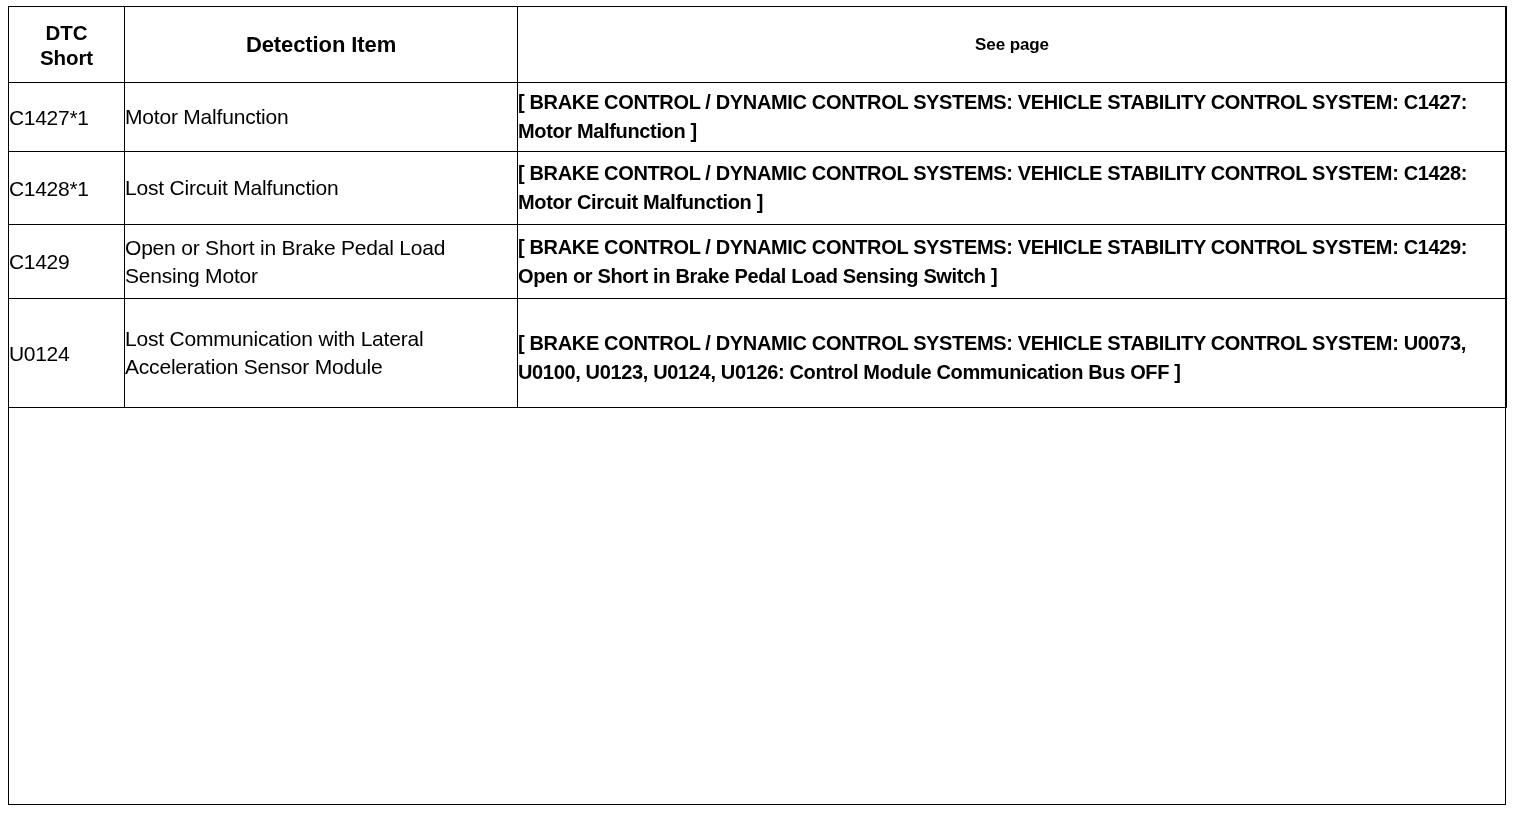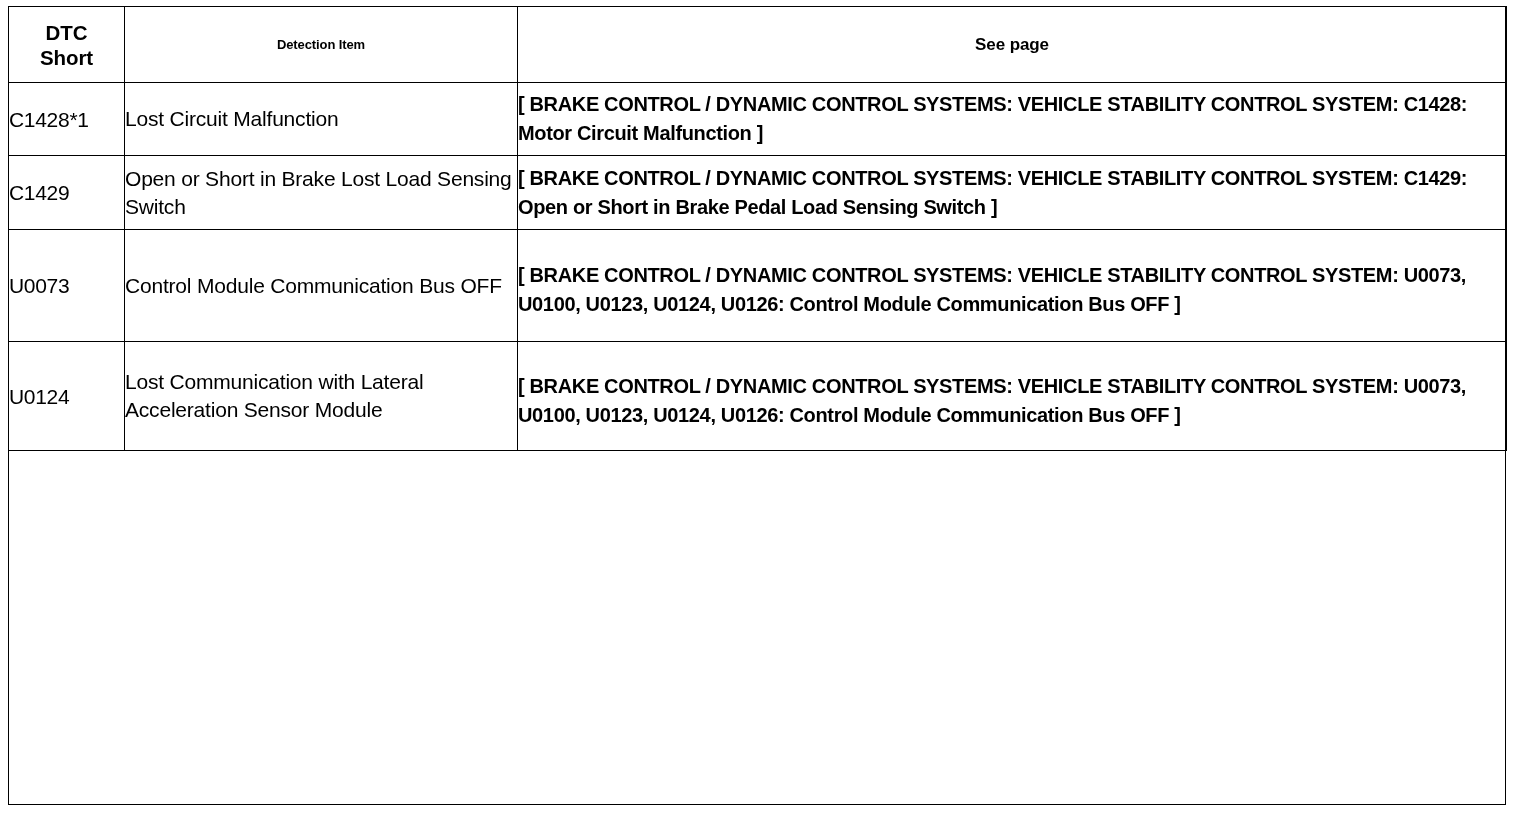--- a/index.html
+++ b/index.html
@@ -52,21 +52,21 @@
   
   thead th {
     height: 75px;
     text-align: center;
     font-weight: bold;
     font-size: 20.5px;
     line-height: 25px;
     letter-spacing: -0.1px;
   }
   th.th-code   { font-size: 20.5px; }
-  th.th-item   { font-size: 13px; }
+  th.th-item   { font-size: 22px; }
   th.th-page   { font-size: 17px; }
 
   
   td.cell-code {
     font-size: 21px;
     line-height: 25px;
     font-weight: normal;
     letter-spacing: -0.3px;
     padding-left: 9px;
     vertical-align: middle;
@@ -134,34 +134,34 @@
       <tr>
         <th class="th-code">
           <span class="cell-text">DTC</span>
           <span class="cell-text">Short</span>
         </th>
         <th class="th-item">Detection Item</th>
         <th class="th-page">See page</th>
       </tr>
     </thead>
     <tbody>
+      <tr class="r1">
+        <td class="cell-code">C1427*1</td>
+        <td class="cell-item">Motor Malfunction</td>
+        <td class="cell-page">[ BRAKE CONTROL / DYNAMIC CONTROL SYSTEMS: VEHICLE STABILITY CONTROL SYSTEM: C1427: Motor Malfunction ]</td>
+      </tr>
       <tr class="r2">
         <td class="cell-code">C1428*1</td>
         <td class="cell-item">Lost Circuit Malfunction</td>
         <td class="cell-page">[ BRAKE CONTROL / DYNAMIC CONTROL SYSTEMS: VEHICLE STABILITY CONTROL SYSTEM: C1428: Motor Circuit Malfunction ]</td>
       </tr>
       <tr class="r3">
         <td class="cell-code">C1429</td>
-        <td class="cell-item">Open or Short in Brake Lost Load Sensing Switch</td>
+        <td class="cell-item">Open or Short in Brake Pedal Load Sensing Motor</td>
         <td class="cell-page">[ BRAKE CONTROL / DYNAMIC CONTROL SYSTEMS: VEHICLE STABILITY CONTROL SYSTEM: C1429: Open or Short in Brake Pedal Load Sensing Switch ]</td>
-      </tr>
-      <tr class="r7">
-        <td class="cell-code">U0073</td>
-        <td class="cell-item">Control Module Communication Bus OFF</td>
-        <td class="cell-page vtop-pad2">[ BRAKE CONTROL / DYNAMIC CONTROL SYSTEMS: VEHICLE STABILITY CONTROL SYSTEM: U0073, U0100, U0123, U0124, U0126: Control Module Communication Bus OFF ]</td>
       </tr>
       <tr class="r8">
         <td class="cell-code">U0124</td>
         <td class="cell-item">Lost Communication with Lateral Acceleration Sensor Module</td>
         <td class="cell-page vtop-pad2">[ BRAKE CONTROL / DYNAMIC CONTROL SYSTEMS: VEHICLE STABILITY CONTROL SYSTEM: U0073, U0100, U0123, U0124, U0126: Control Module Communication Bus OFF ]</td>
       </tr>
     </tbody>
   </table>
 
   <div class="outer-border"></div>

